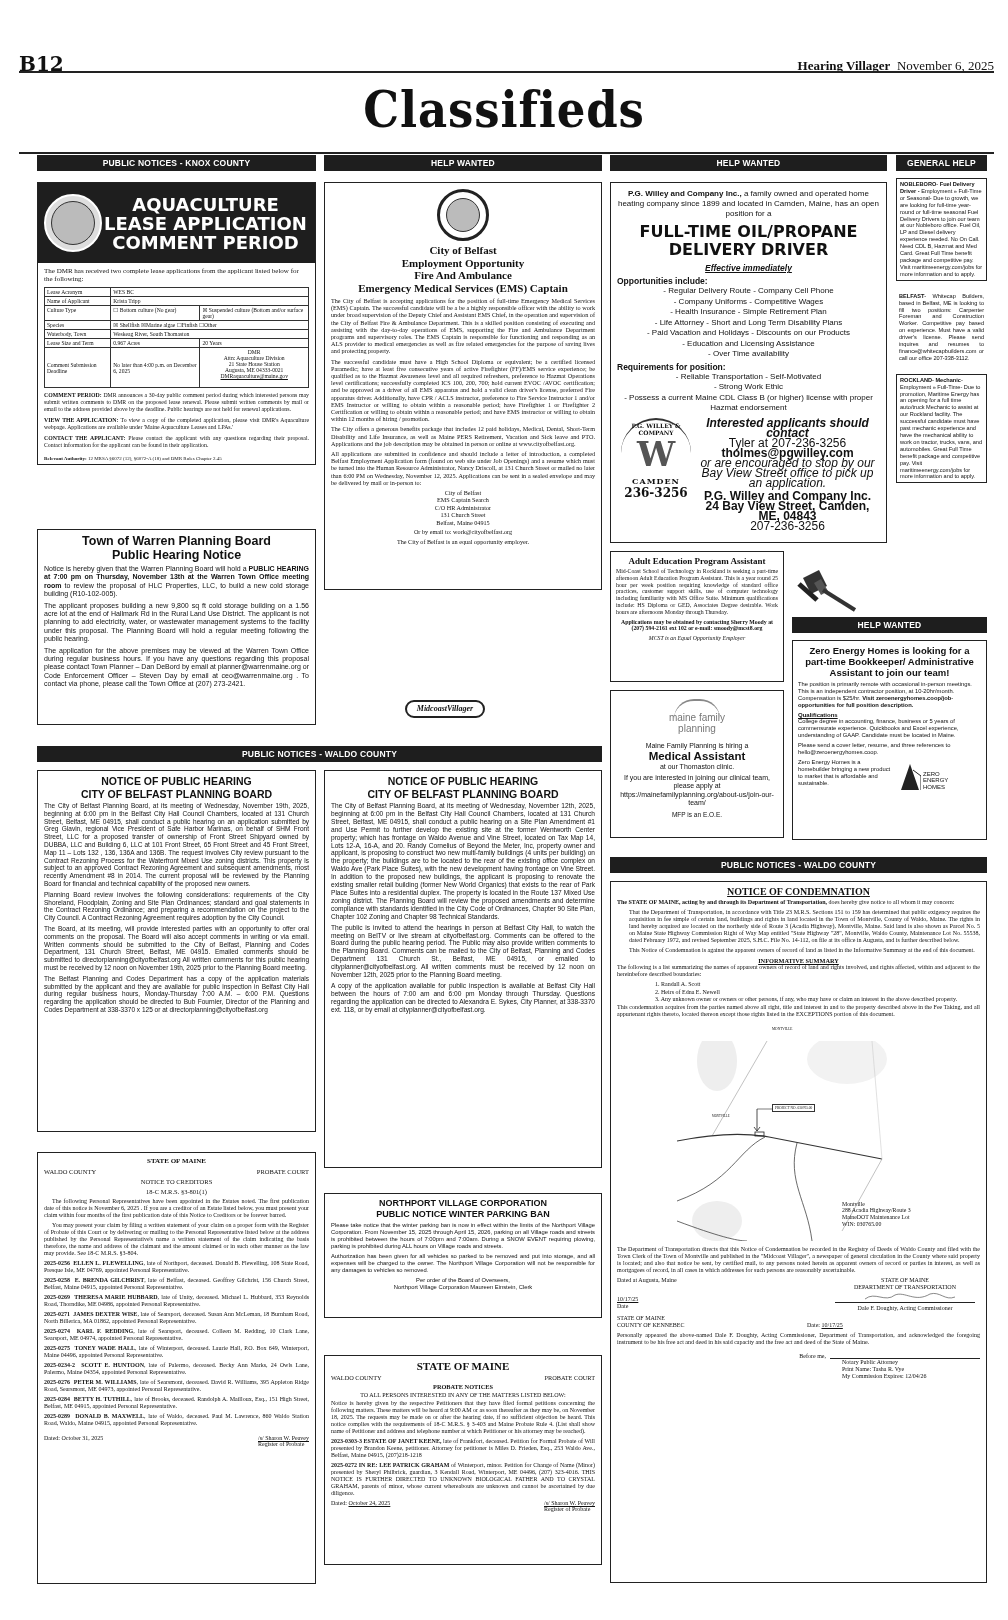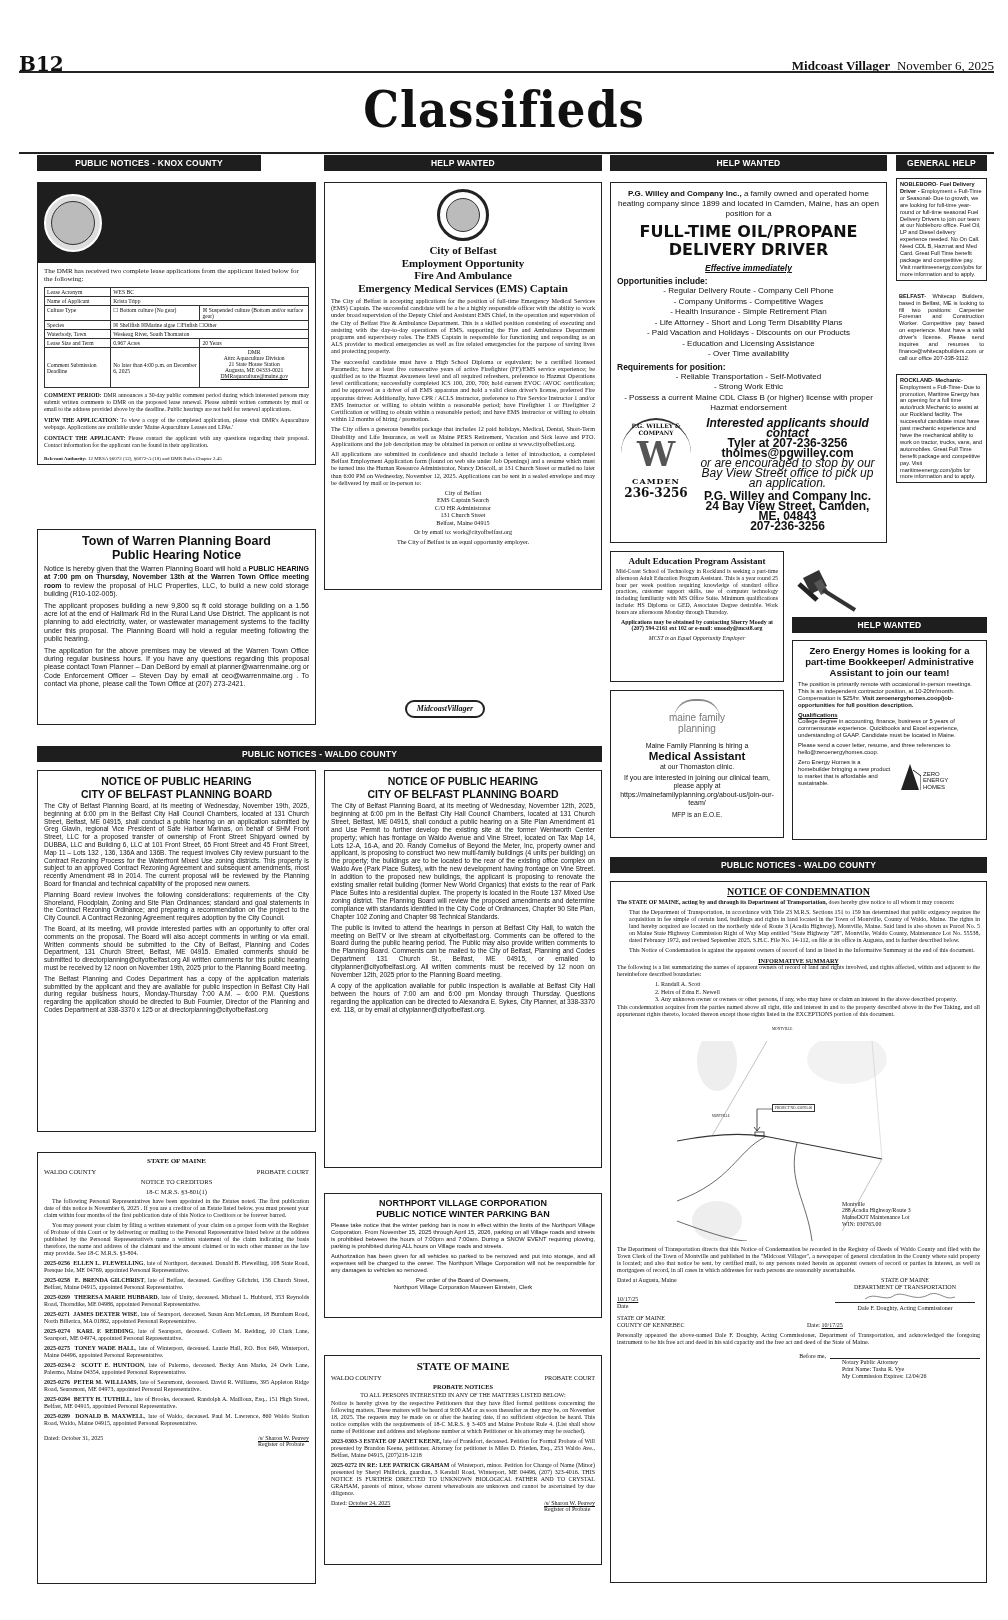--- a/index.html
+++ b/index.html
@@ -24,35 +24,36 @@
 table.lease{width:100%;border-collapse:collapse;font-size:5.6px;margin:4px 0}
 table.lease td{border:1px solid #333;padding:1px 2px;vertical-align:top}
 .small{font-size:5.8px;line-height:7px}
 .li{display:block}
 .map{background:#fff;position:relative}
 </style>
 </head>
 <body>
 
 <div class="abs pagenum">B12</div>
-<div class="abs masthead"><b>Midcoast Villager</b>&nbsp; <span>November 6, 2025</span></div>
+<div class="abs masthead"><b>Hearing Villager</b>&nbsp; <span>November 6, 2025</span></div>
 <div class="abs rule" style="top:71px"></div>
 <div class="abs title">Classifieds</div>
 <div class="abs rule" style="top:152px"></div>
 
-<div class="abs bar" style="left:37px;top:155px;width:224px">PUBLIC NOTICES - KNOX COUNTY</div>
+<div class="abs bar" style="left:37px;top:155px;width:279px">PUBLIC NOTICES - KNOX COUNTY</div>
 <div class="abs bar" style="left:324px;top:155px;width:278px">HELP WANTED</div>
 <div class="abs bar" style="left:610px;top:155px;width:277px">HELP WANTED</div>
 <div class="abs bar" style="left:896px;top:155px;width:91px">GENERAL HELP</div>
 
 <div class="abs box" style="left:37px;top:182px;width:279px;height:283px">
   <div class="aq-head">
     <div class="seal">
         <div class="seal-in"></div>
       </div>
+    <div class="aq-title">AQUACULTURE LEASE APPLICATION COMMENT PERIOD</div>
   </div>
   <div style="padding:4px 6px" class="serif">
     <p style="font-size:7px;line-height:8px">The DMR has received two complete lease applications from the applicant listed below for the following:</p>
     <table class="lease">
       <tbody>
           <tr>
             <td>Lease Acronym</td>
             <td colspan="2">WES BC</td>
           </tr>
       <tr>
@@ -158,26 +159,26 @@
     <div style="width:78px;flex:none;text-align:center">
       <div style="width:70px;height:58px;border-top:2px solid #333;border-radius:35px 35px 0 0;margin:0 auto;position:relative">
         <div style="font-family:'DejaVu Serif',serif;font-size:6px;font-weight:bold;padding-top:2px">P.G. WILLEY &amp; COMPANY</div>
         <div style="font-family:'DejaVu Serif',serif;font-size:34px;font-weight:bold;color:#555;line-height:36px">W</div>
       </div>
       <div style="font-family:'DejaVu Serif',serif;font-size:8px;font-weight:bold;letter-spacing:1px">CAMDEN</div>
       <div style="font-family:'DejaVu Serif',serif;font-size:12px;font-weight:bold">236-3256</div>
     </div>
     <div class="c" style="flex:1;font-size:12px;line-height:10px">
       <div style="font-weight:bold;font-style:italic">Interested applicants should contact</div>
-      <div style="font-weight:bold">Tyler at 207-236-3256</div>
+      <div style="font-weight:normal">Tyler at 207-236-3256</div>
       <div style="font-weight:bold">tholmes@pgwilley.com</div>
       <div style="font-style:italic">or are encouraged to stop by our Bay View Street office to pick up an application.</div>
       <div style="font-weight:bold;margin-top:3px">P.G. Willey and Company Inc.</div>
       <div style="font-weight:bold">24 Bay View Street, Camden, ME, 04843</div>
-      <div style="font-weight:bold">207-236-3256</div>
+      <div style="font-weight:normal">207-236-3256</div>
     </div>
   </div>
 </div>
 
 <div class="abs box serif" style="left:610px;top:551px;width:174px;height:131px;padding:4px 5px">
   <div class="c" style="font-size:9px;font-weight:bold;margin-bottom:2px">Adult Education Program Assistant</div>
   <p class="j" style="font-size:5.8px;line-height:6.8px">Mid-Coast School of Technology in Rockland is seeking a part-time afternoon Adult Education Program Assistant. This is a year round 25 hour per week position requiring knowledge of standard office practices, customer support skills, use of computer technology including familiarity with MS Office Suite. Minimum qualifications include: HS Diploma or GED, Associates Degree desirable. Work hours are afternoons Monday through Thursday.</p>
   <p class="c" style="font-size:5.8px;line-height:6.8px;font-weight:bold">Applications may be obtained by contacting Sherry Moody at (207) 594-2161 ext 102 or e-mail: smoody@mcst8.org</p>
   <p class="c" style="font-size:5.8px;font-style:italic">MCST is an Equal Opportunity Employer</p>
 </div>

